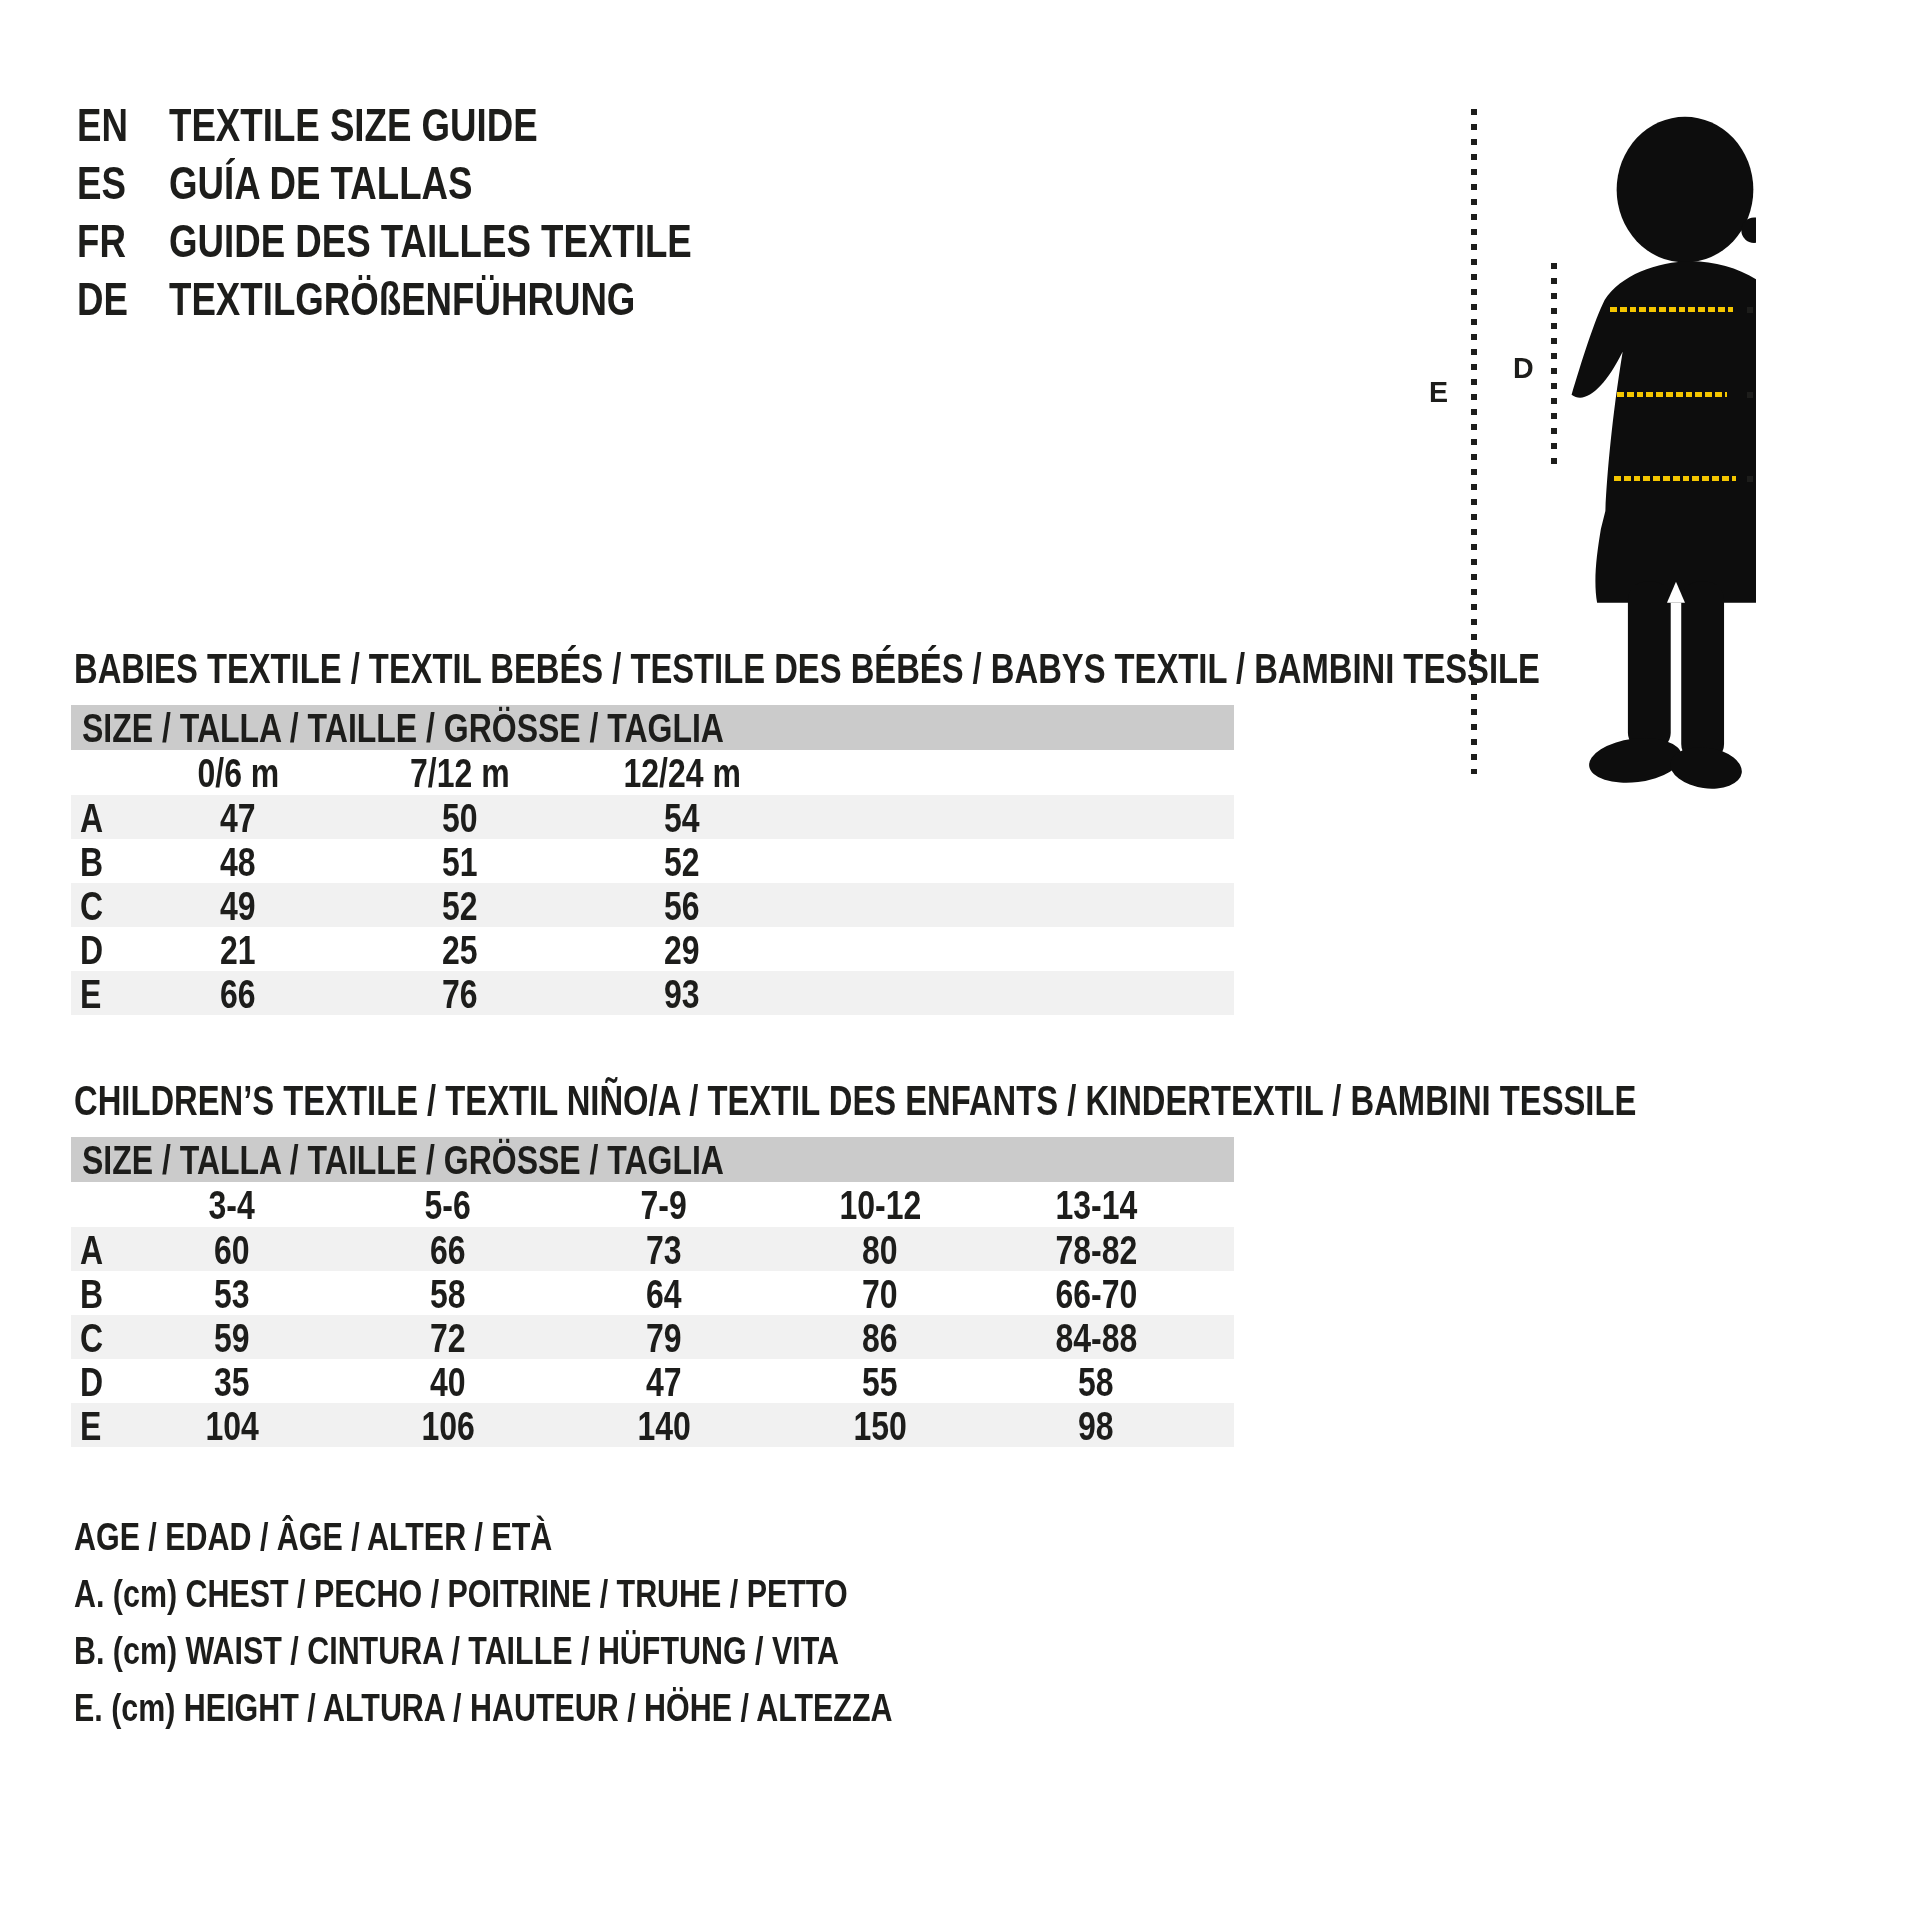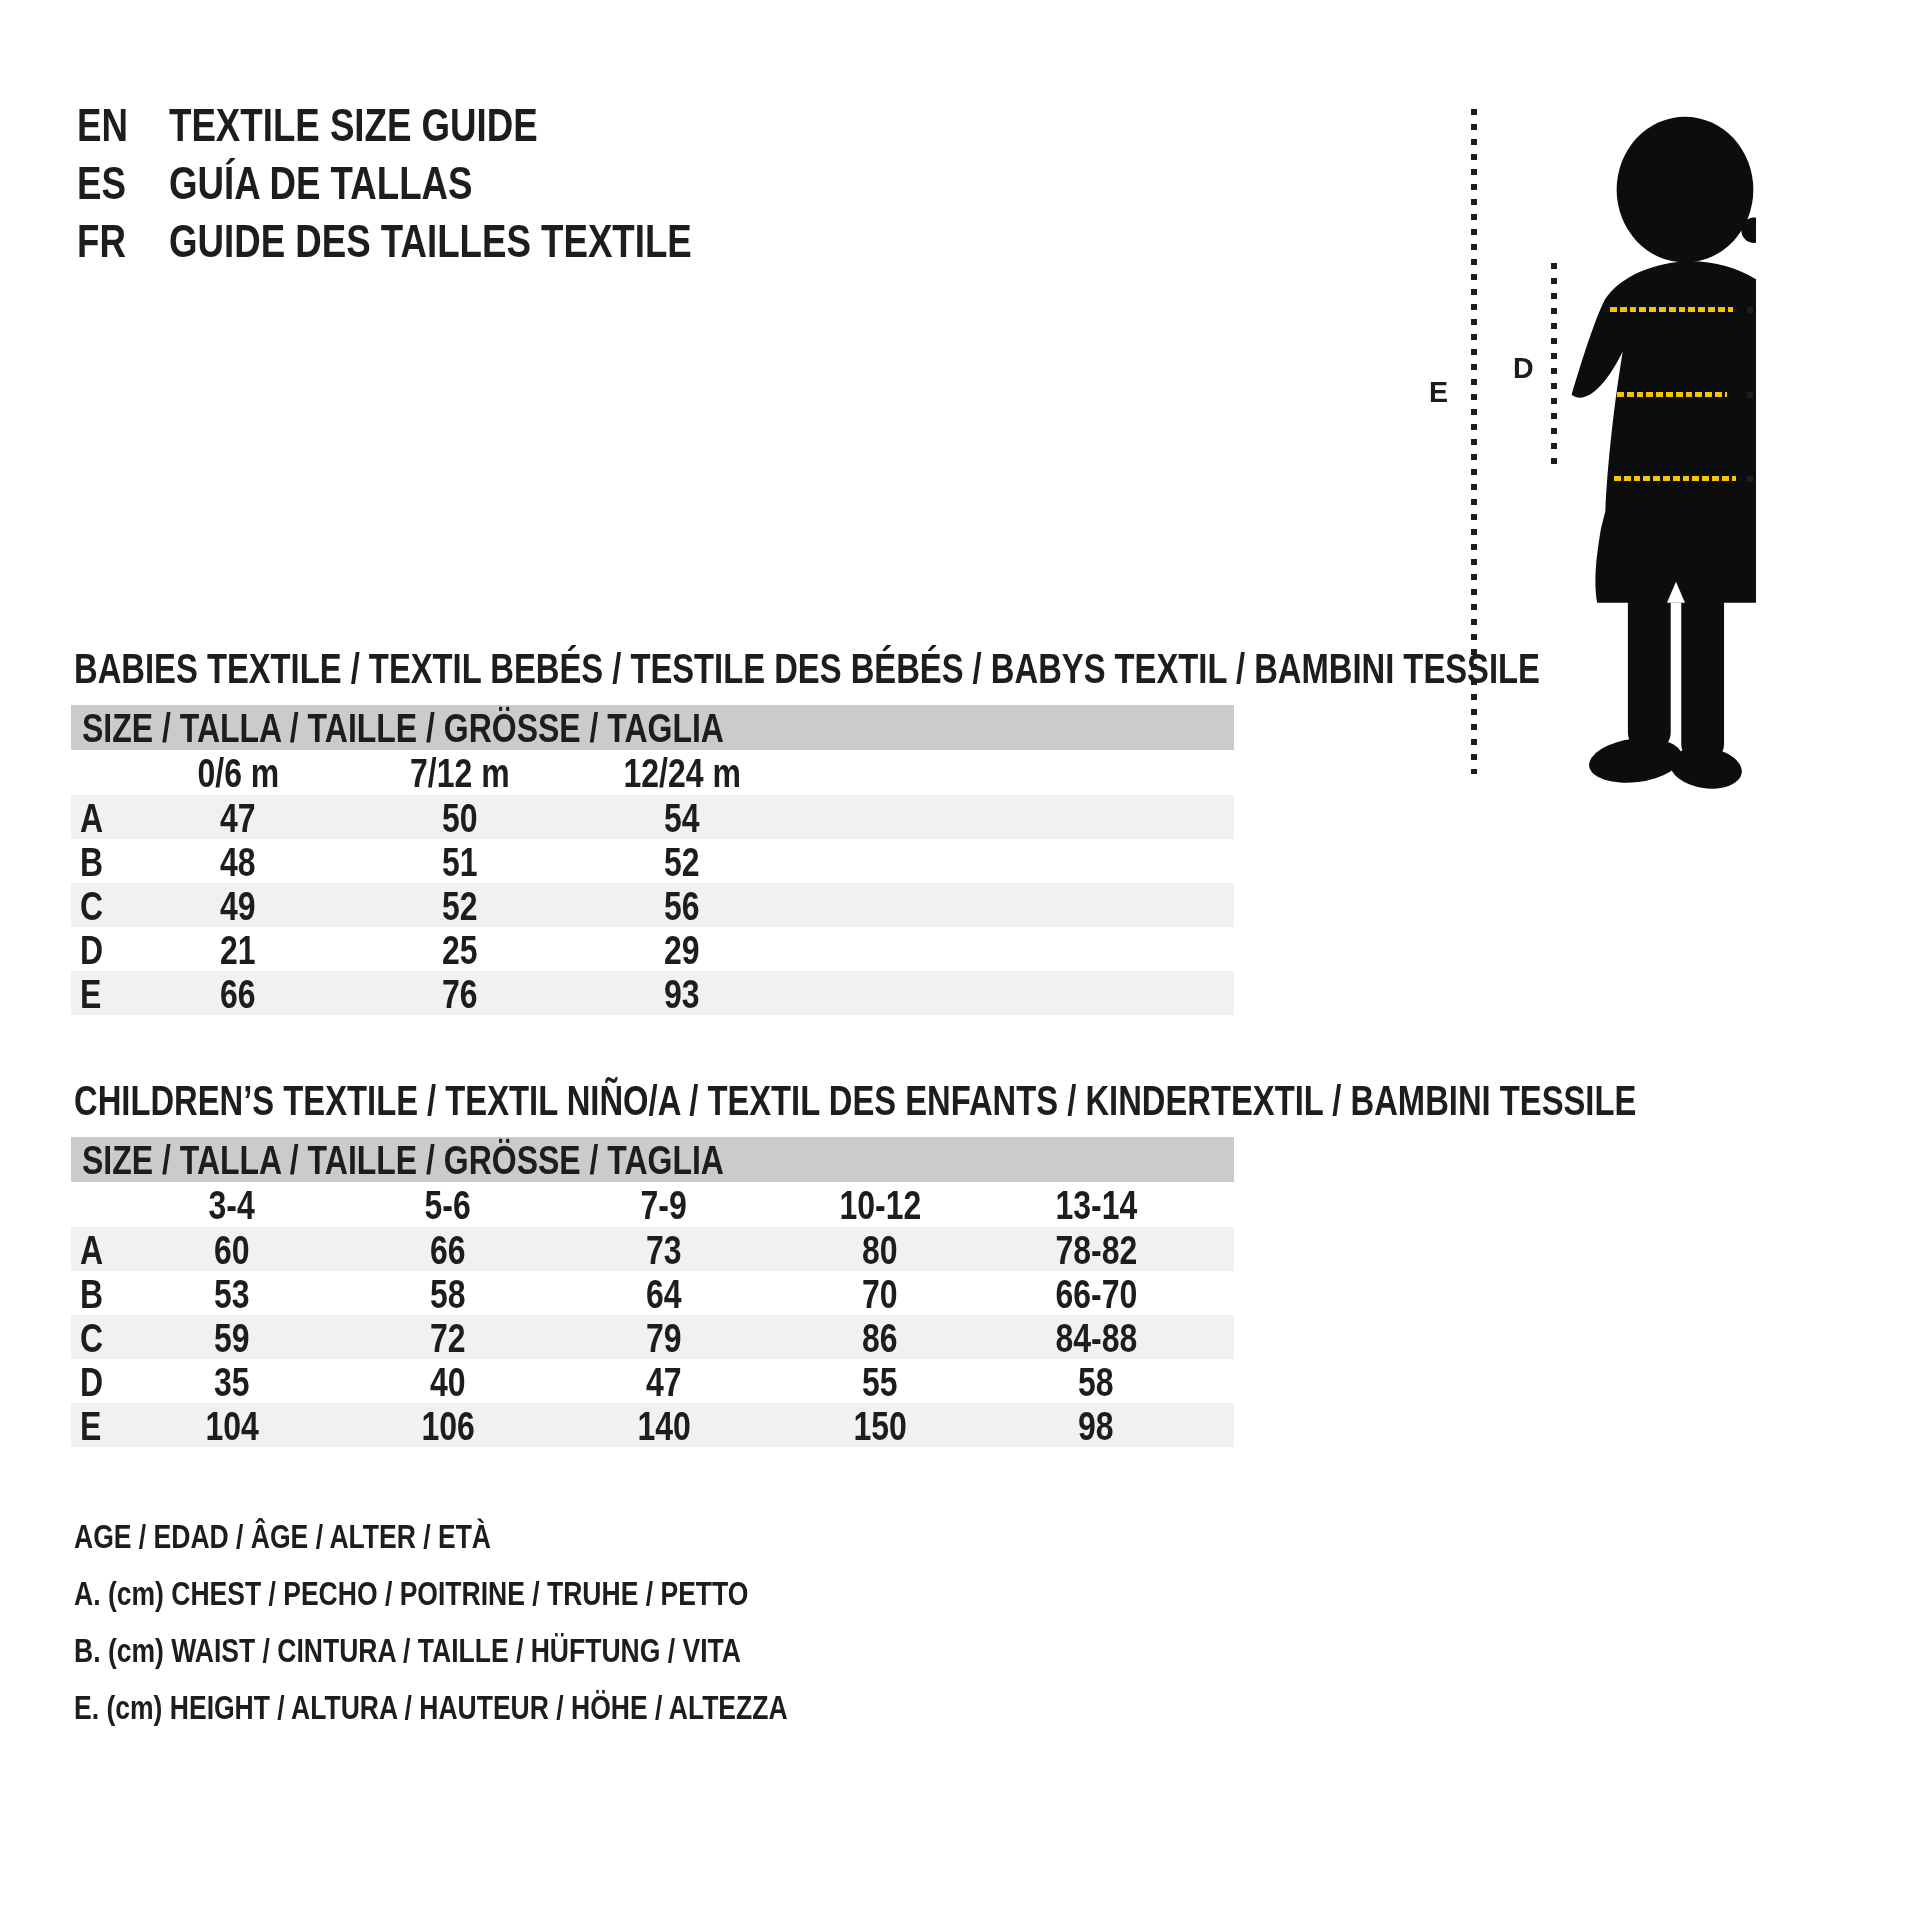--- a/index.html
+++ b/index.html
@@ -31,21 +31,21 @@
   .sizetable .grid{display:grid;align-items:center;height:44px;}
   .sizetable .grid.colshead{height:45px;}
   .babies .grid{grid-template-columns:53px 216px 216px 216px 1fr;gap:6px;}
   .children .grid{grid-template-columns:53px 216px 216px 216px 216px 216px 1fr;}
   .sizetable .grid.stripe{background:var(--stripe);}
   .sizetable .cell{text-align:center;}
   .sizetable .cell.lbl{text-align:left;padding-left:9px;}
 
   
   .legend{position:absolute;left:74px;top:1508px;}
-  .legend .line{height:57px;line-height:57px;font-size:34px;font-weight:700;white-space:nowrap;}
+  .legend .line{height:57px;line-height:57px;font-size:39px;font-weight:700;white-space:nowrap;}
   .vdots{position:absolute;width:6px;background-image:repeating-linear-gradient(180deg,var(--tx) 0 6px,transparent 6px 15px);}
   .hdots{position:absolute;height:6px;background-image:repeating-linear-gradient(90deg,var(--tx) 0 6px,transparent 6px 12px);}
   .ydash{position:absolute;height:5.3px;z-index:3;background-image:repeating-linear-gradient(90deg,var(--yl) 0 6.8px,transparent 6.8px 9.8px);}
   .figlabel{position:absolute;font-size:28.6px;font-weight:700;transform:translateY(-50%);}
   #silhouette{position:absolute;left:1563px;top:101px;color:var(--fig);}
 </style>
 </head>
 <body>
 
 <div id="canvas">
@@ -55,20 +55,24 @@
       <span class="code"><span class="cnd">EN</span></span>
       <span class="cnd">TEXTILE SIZE GUIDE</span>
     </div>
     <div class="lang-row">
       <span class="code"><span class="cnd">ES</span></span>
       <span class="cnd">GUÍA DE TALLAS</span>
     </div>
     <div class="lang-row">
       <span class="code"><span class="cnd">FR</span></span>
       <span class="cnd">GUIDE DES TAILLES TEXTILE</span>
+    </div>
+    <div class="lang-row">
+      <span class="code"><span class="cnd">DE</span></span>
+      <span class="cnd">TEXTILGRÖßENFÜHRUNG</span>
     </div>
   </section>
 
   <svg id="silhouette" width="256" height="691" viewBox="0 0 340 920" aria-hidden="true">
     <g fill="currentColor">
       <ellipse cx="162" cy="118" rx="91" ry="97"></ellipse>
       <circle cx="254" cy="172" r="17"></circle>
       <path d="M170 213
         C 124 214, 76 232, 55 265
         C 41 293, 24 348, 11 391

